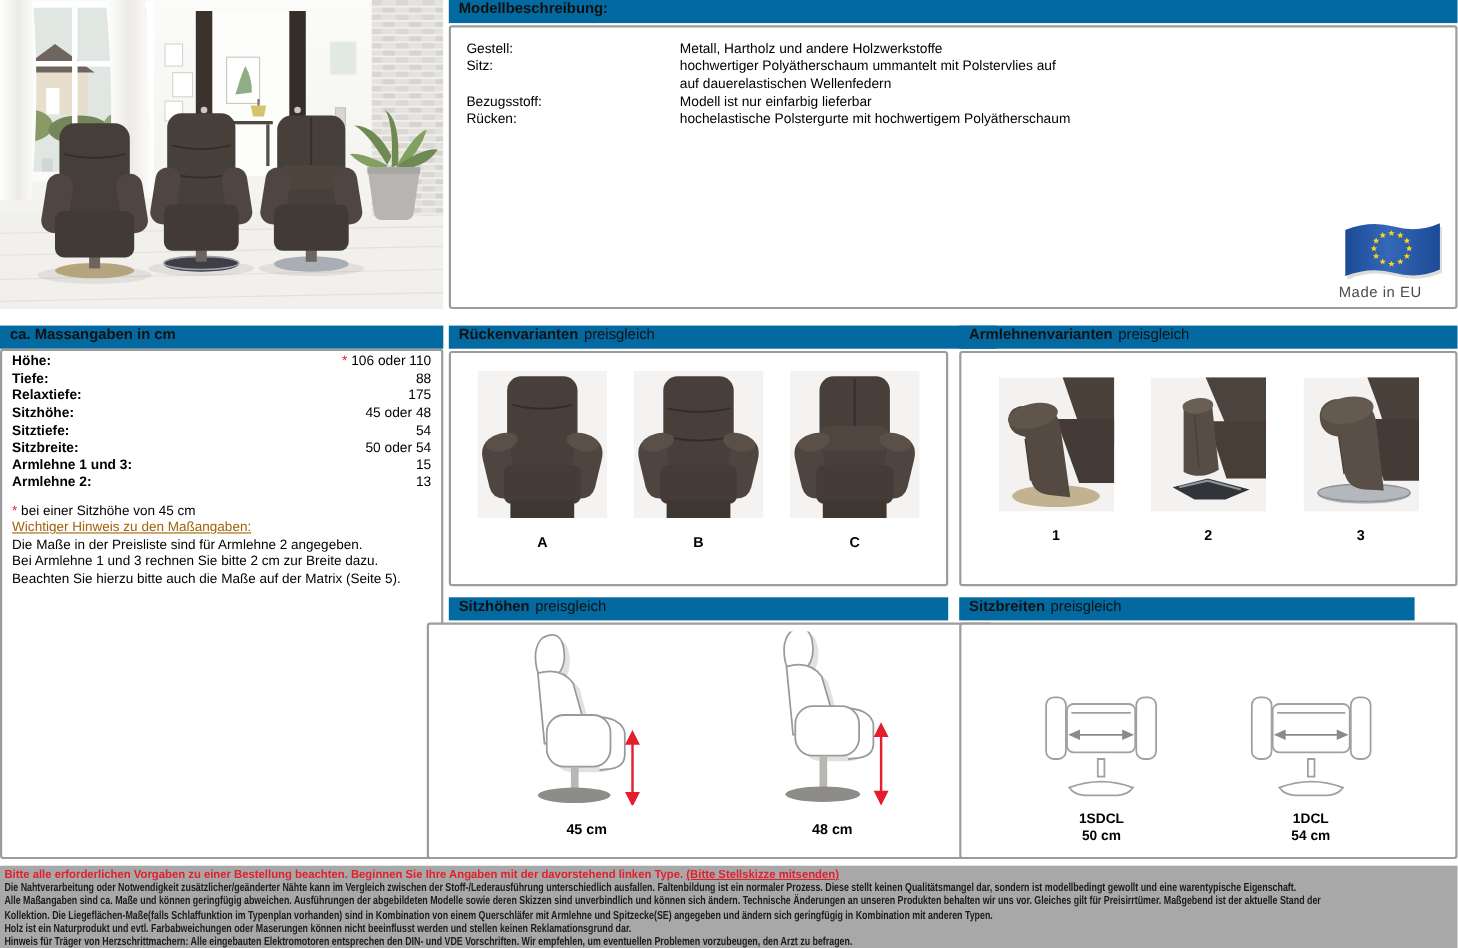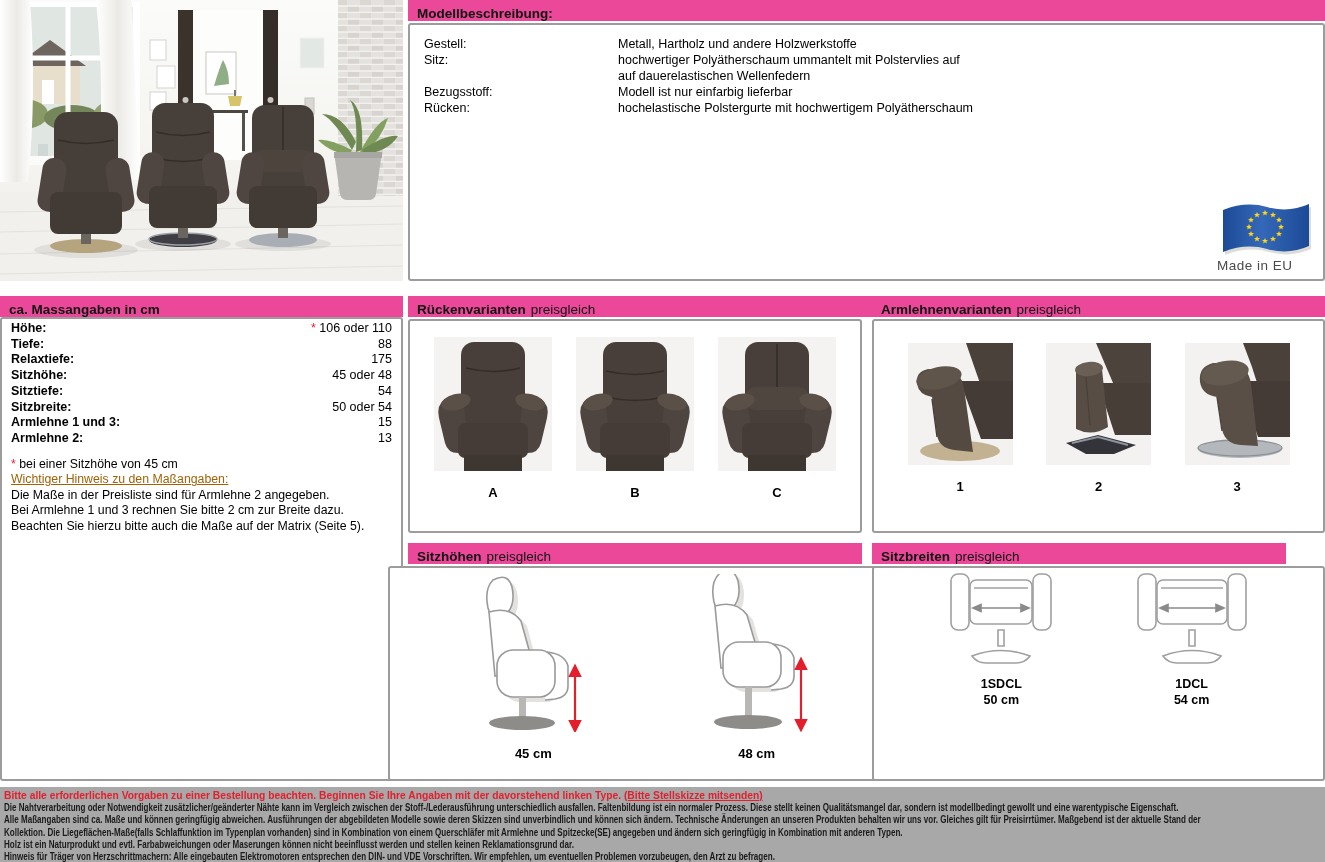--- a/index.html
+++ b/index.html
@@ -1,20 +1,20 @@
 <!DOCTYPE html>
 <html lang="de"><head>
 <meta charset="utf-8">
 <style>
   * { margin:0; padding:0; box-sizing:border-box; }
   html,body { width:1325px; height:862px; background:#fff; overflow:hidden;
     font-family:"Liberation Sans", sans-serif; color:#000; }
   .abs { position:absolute; }
   
-  .hbar { background:#ec4899; height:21px; display:flex; align-items:flex-end;
+  .hbar { background:#0369a1; height:21px; display:flex; align-items:flex-start;
     padding-left:9px; font-size:13.5px; font-weight:bold; color:#111; }
   .hbar .sub { font-weight:normal; margin-left:5px; }
   .pbox { background:#fff; border:2px solid #9c9c9c; border-radius:3px; }
   
   .mrow { display:flex; font-size:12.5px; line-height:16px; }
   .mrow .lab { width:194px; font-weight:normal; }
   .mrow .val { white-space:pre-line; }
   
   .meas-row { display:flex; justify-content:space-between; padding:0 9px;
     font-size:12.5px; line-height:15.7px; }
@@ -396,21 +396,21 @@
       </g>
     </svg>
     <div class="vlabel">48 cm</div>
   </div>
 </div>
 
 <div class="abs hbar" style="left:872px;top:543px;width:414px">
   <span>Sitzbreiten</span>
   <span class="sub">preisgleich</span>
 </div>
-<div class="abs pbox vrow" style="left:872px;top:566px;width:453px;height:215px;">
+<div class="abs pbox vrow" style="left:872px;top:566px;width:453px;height:215px;padding-top:60px">
   <div class="vitem">
     <svg width="118" height="98" viewBox="0 0 118 98">
       <g fill="#ffffff" stroke="#a0a0a0" stroke-width="1.6">
         <rect x="28" y="12" width="62" height="44" rx="6"></rect>
         <rect x="9" y="6" width="18" height="56" rx="7"></rect>
         <rect x="91" y="6" width="18" height="56" rx="7"></rect>
         <path d="M32,20 h54"></path>
       </g>
       <g stroke="#8a8a8a" stroke-width="1.6" fill="#8a8a8a">
         <line x1="36" y1="40" x2="82" y2="40"></line>

